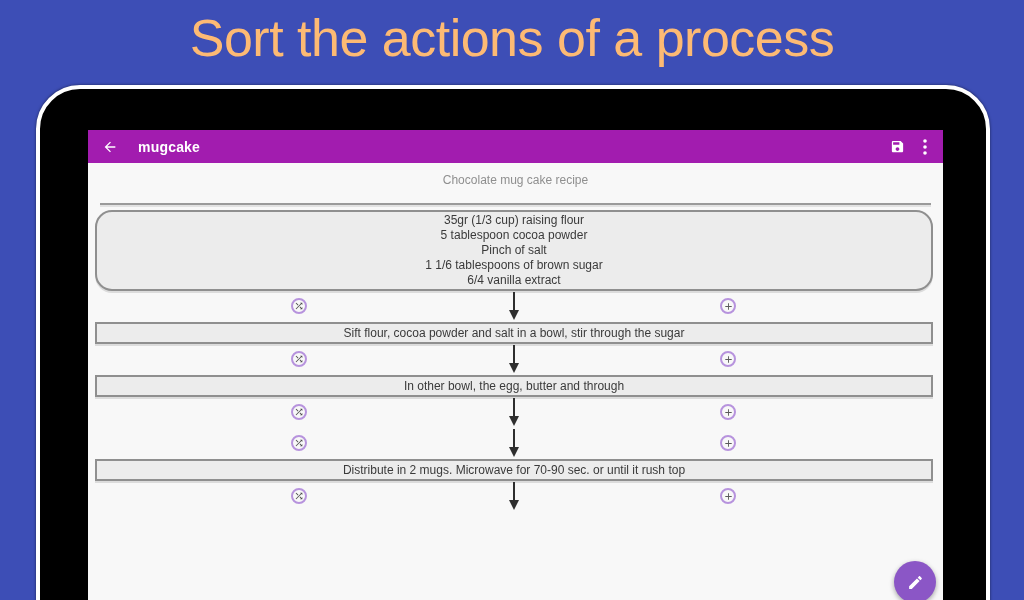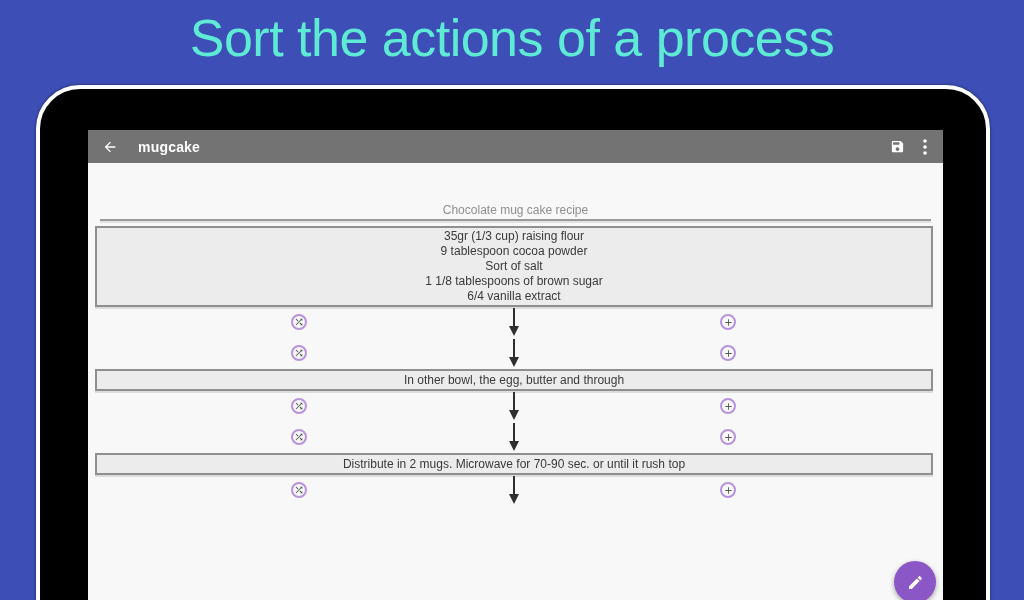--- a/index.html
+++ b/index.html
@@ -6,62 +6,62 @@
   html,body { width:1024px; height:600px; overflow:hidden; }
   body {
     font-family:"Liberation Sans", sans-serif;
     background:#3d4eb6;
     position:relative;
   }
   
   .banner {
     position:absolute; top:0; left:0; width:1024px; height:85px;
     display:flex; align-items:center; justify-content:center;
-    color:#5eead4; font-size:52px; font-weight:500; letter-spacing:-0.5px;
+    color:#fdba74; font-size:52px; font-weight:500; letter-spacing:-0.5px;
     padding-bottom:10px;
   }
   
   .tablet {
     position:absolute; left:36px; top:85px; width:954px; height:560px;
     background:#000000;
     border:4px solid #ffffff;
     border-radius:44px 44px 0 0;
     box-shadow:0 0 3px rgba(0,0,0,.55);
   }
   .screen {
     position:absolute; left:48px; top:41px; width:855px; height:475px;
     background:#f8f8f8;
   }
   
   .appbar {
-    height:33px; background:#737373;
+    height:33px; background:#a21caf;
     display:flex; align-items:center;
     padding:0 16px 0 14px; color:#fff;
   }
   .appbar .icon-btn { display:flex; align-items:center; justify-content:center; cursor:pointer; background:none; border:none; }
   .app-title { font-size:14px; font-weight:bold; color:#fff; margin-left:20px; letter-spacing:.2px; }
   .appbar .spacer { flex:1; }
   .appbar .right-icons { display:flex; align-items:center; gap:18px; }
   
   .recipe-header {
     text-align:center; color:#8f8f8f; font-size:12px;
-    padding-top:10px; padding-bottom:2px;margin-top:30px;
+    padding-top:10px; padding-bottom:16px;
   }
   .divider {
     height:2px; background:#9a9a9a; margin:0 12px;
     box-shadow:0 2px 0 #e2e2e2;
   }
   .flow { margin:5px 10px 0 7px; }
   .node {
     background:#ececec;
     border:2px solid #8f8f8f;
     box-shadow:0 2px 0 #dcdcdc;
     text-align:center; color:#3a3a3a; font-size:12px;
   }
-  .node.ingredients { padding:1px 0; }
+  .node.ingredients { padding:1px 0;border-radius:17px; }
   .node.ingredients div { line-height:14.9px; }
   .node.step { height:22px; line-height:18px; }
   
   .connector { position:relative; height:31px; }
   .circle-btn {
     position:absolute; top:50%; transform:translateY(-50%);
     width:16px; height:16px; border:2px solid #b793dd; border-radius:50%;
     background:transparent; display:flex; align-items:center; justify-content:center;
     cursor:pointer; padding:0;
   }
@@ -111,23 +111,23 @@
       </span>
     </header>
 
     <div class="recipe-header">Chocolate mug cake recipe</div>
     <div class="divider"></div>
 
     <div class="flow">
 
       <div class="node ingredients">
         <div>35gr (1/3 cup) raising flour</div>
-        <div>9 tablespoon cocoa powder</div>
-        <div>Sort of salt</div>
-        <div>1 1/8 tablespoons of brown sugar</div>
+        <div>5 tablespoon cocoa powder</div>
+        <div>Pinch of salt</div>
+        <div>1 1/6 tablespoons of brown sugar</div>
         <div>6/4 vanilla extract</div>
       </div>
 
       <div class="connector">
         <button class="circle-btn swap">
           <svg width="10" height="10" viewBox="0 0 24 24">
               <path fill="#4a4a4a" d="M10.59 9.17L5.41 4 4 5.41l5.17 5.17 1.42-1.41zM14.5 4l2.04 2.04L4 18.59 5.41 20 17.96 7.46 20 9.5V4h-5.5zm.33 9.41l-1.41 1.41 3.13 3.13L14.5 20H20v-5.5l-2.04 2.04-3.13-3.13z"></path>
             </svg>
         </button>
         <span class="arrow-down">
@@ -136,20 +136,21 @@
               <polygon points="2,18 12,18 7,28" fill="#2e2e2e"></polygon>
             </svg>
         </span>
         <button class="circle-btn add">
           <svg width="11" height="11" viewBox="0 0 24 24">
               <path fill="#5a5a5a" d="M19 13h-6v6h-2v-6H5v-2h6V5h2v6h6v2z"></path>
             </svg>
         </button>
       </div>
 
+      <div class="node step">Sift flour, cocoa powder and salt in a bowl, stir through the sugar</div>
 
       <div class="connector">
         <button class="circle-btn swap">
           <svg width="10" height="10" viewBox="0 0 24 24">
               <path fill="#4a4a4a" d="M10.59 9.17L5.41 4 4 5.41l5.17 5.17 1.42-1.41zM14.5 4l2.04 2.04L4 18.59 5.41 20 17.96 7.46 20 9.5V4h-5.5zm.33 9.41l-1.41 1.41 3.13 3.13L14.5 20H20v-5.5l-2.04 2.04-3.13-3.13z"></path>
             </svg>
         </button>
         <span class="arrow-down">
           <svg width="14" height="28" viewBox="0 0 14 28">
               <rect x="6" y="0" width="2" height="20" fill="#2e2e2e"></rect>

